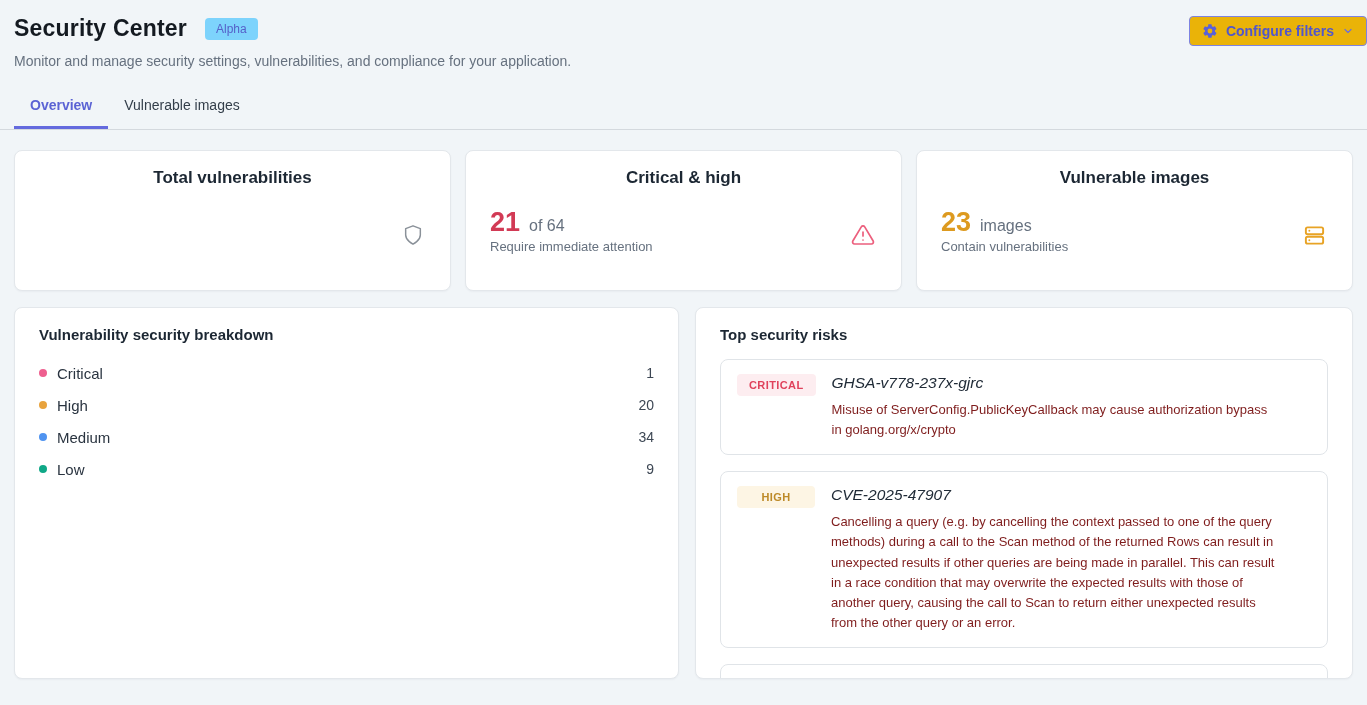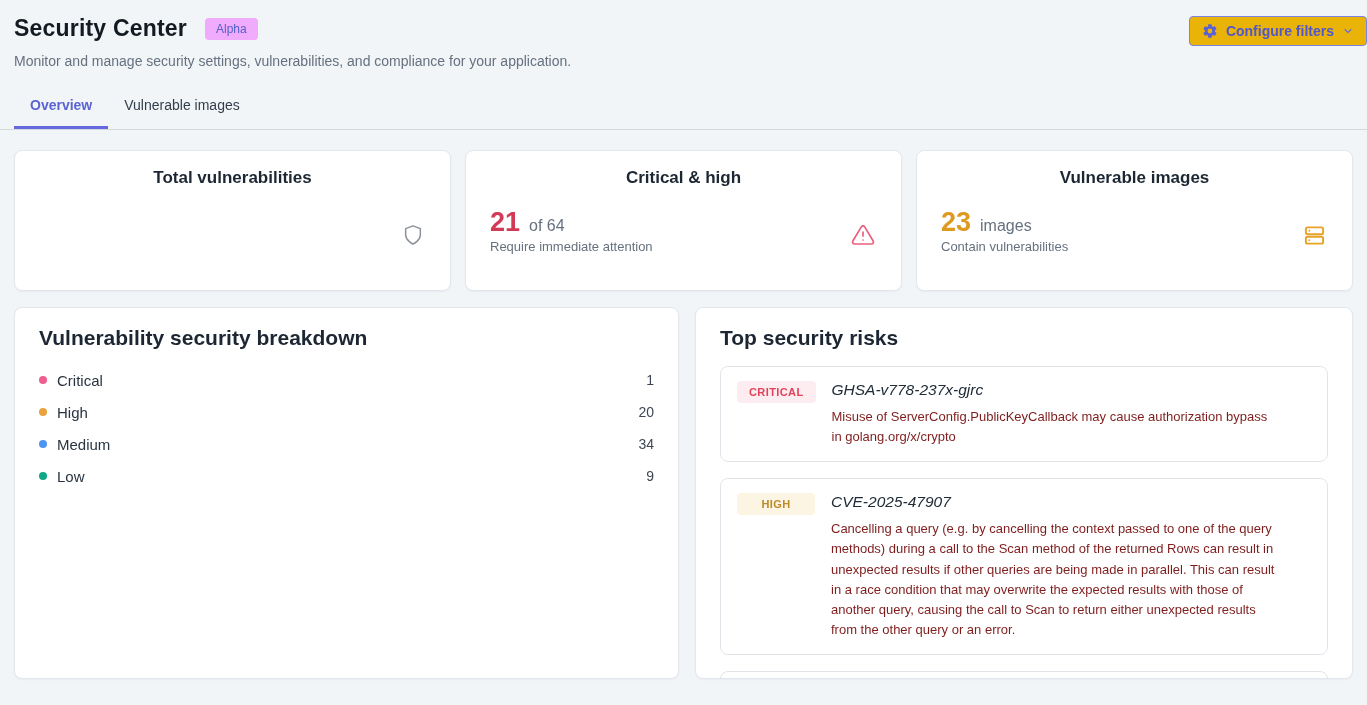--- a/index.html
+++ b/index.html
@@ -11,21 +11,21 @@
     overflow: hidden;
     position: relative;
   }
   .page-pad { padding: 0 14px; }
 
   
   .header { position: relative; padding-top: 15px; }
   .title-row { display: flex; align-items: center; }
   .page-title { font-size: 23px; font-weight: 700; letter-spacing: 0.2px; color: #141a21; }
   .alpha-badge {
-    margin-left: 18px; background: #f0abfc; color: #5560c9;
+    margin-left: 18px; background: #7dd3fc; color: #5560c9;
     font-size: 12px; font-weight: 500; padding: 4px 11px; border-radius: 4px;
   }
   .subtitle { margin-top: 11px; font-size: 14px; color: #66717f; }
   .configure-btn {
     position: absolute; top: 16px; right: 0;
     display: flex; align-items: center; gap: 8px;
     border: 1px solid #7d83e2; background: #eab308; color: #5056cc;
     font-family: "Liberation Sans", sans-serif;
     font-size: 14px; font-weight: 700; padding: 6px 12px; border-radius: 4px;
     cursor: pointer;
@@ -51,21 +51,21 @@
   .stat-title { text-align: center; font-size: 17px; font-weight: 700; color: #1c2733; }
   .stat-value-row { margin-top: 19px; display: flex; align-items: baseline; gap: 9px; }
   .stat-value { font-size: 27px; font-weight: 700; color: #141a21; }
   .stat-suffix { font-size: 16px; color: #66717f; }
   .stat-caption { margin-top: 1px; font-size: 13px; color: #66717f; }
   .stat-icon { position: absolute; right: 26px; top: 72px; }
 
   
   .panels-row { display: grid; grid-template-columns: 665px 1fr; gap: 16px; margin-top: 16px; }
   .panel { height: 372px; padding: 18px 24px; overflow: hidden; }
-  .panel-title { font-size: 21px; font-weight: 700; color: #1c2733; }
+  .panel-title { font-size: 15px; font-weight: 700; color: #1c2733; }
 
   
   .breakdown-rows { margin-top: 14px; }
   .breakdown-row { display: flex; align-items: center; height: 32px; }
   .sev-dot { width: 8px; height: 8px; border-radius: 50%; margin-right: 10px; flex: 0 0 auto; }
   .breakdown-label { font-size: 15px; color: #2a3440; }
   .breakdown-value { margin-left: auto; font-size: 14px; color: #3d4754; }
 
   
   .risk-card {

